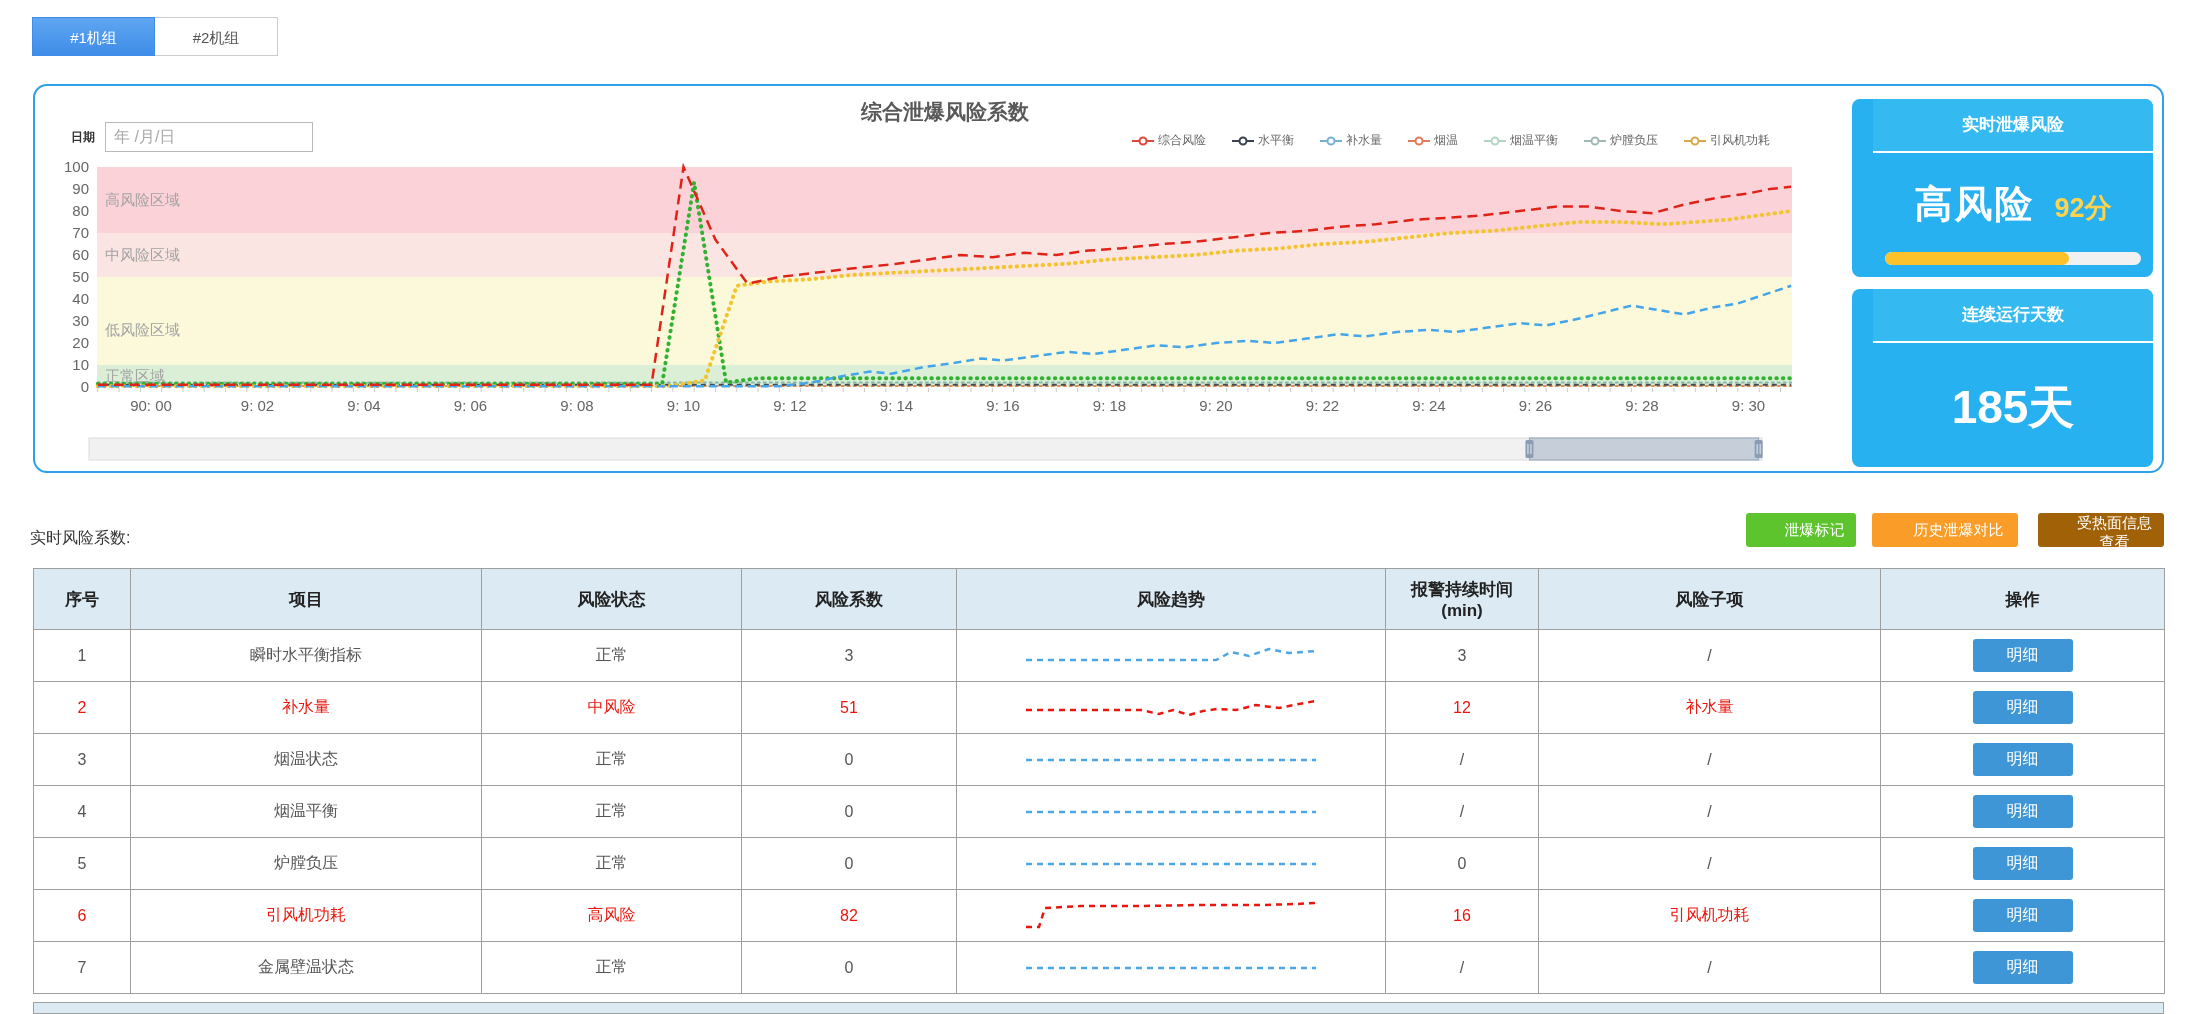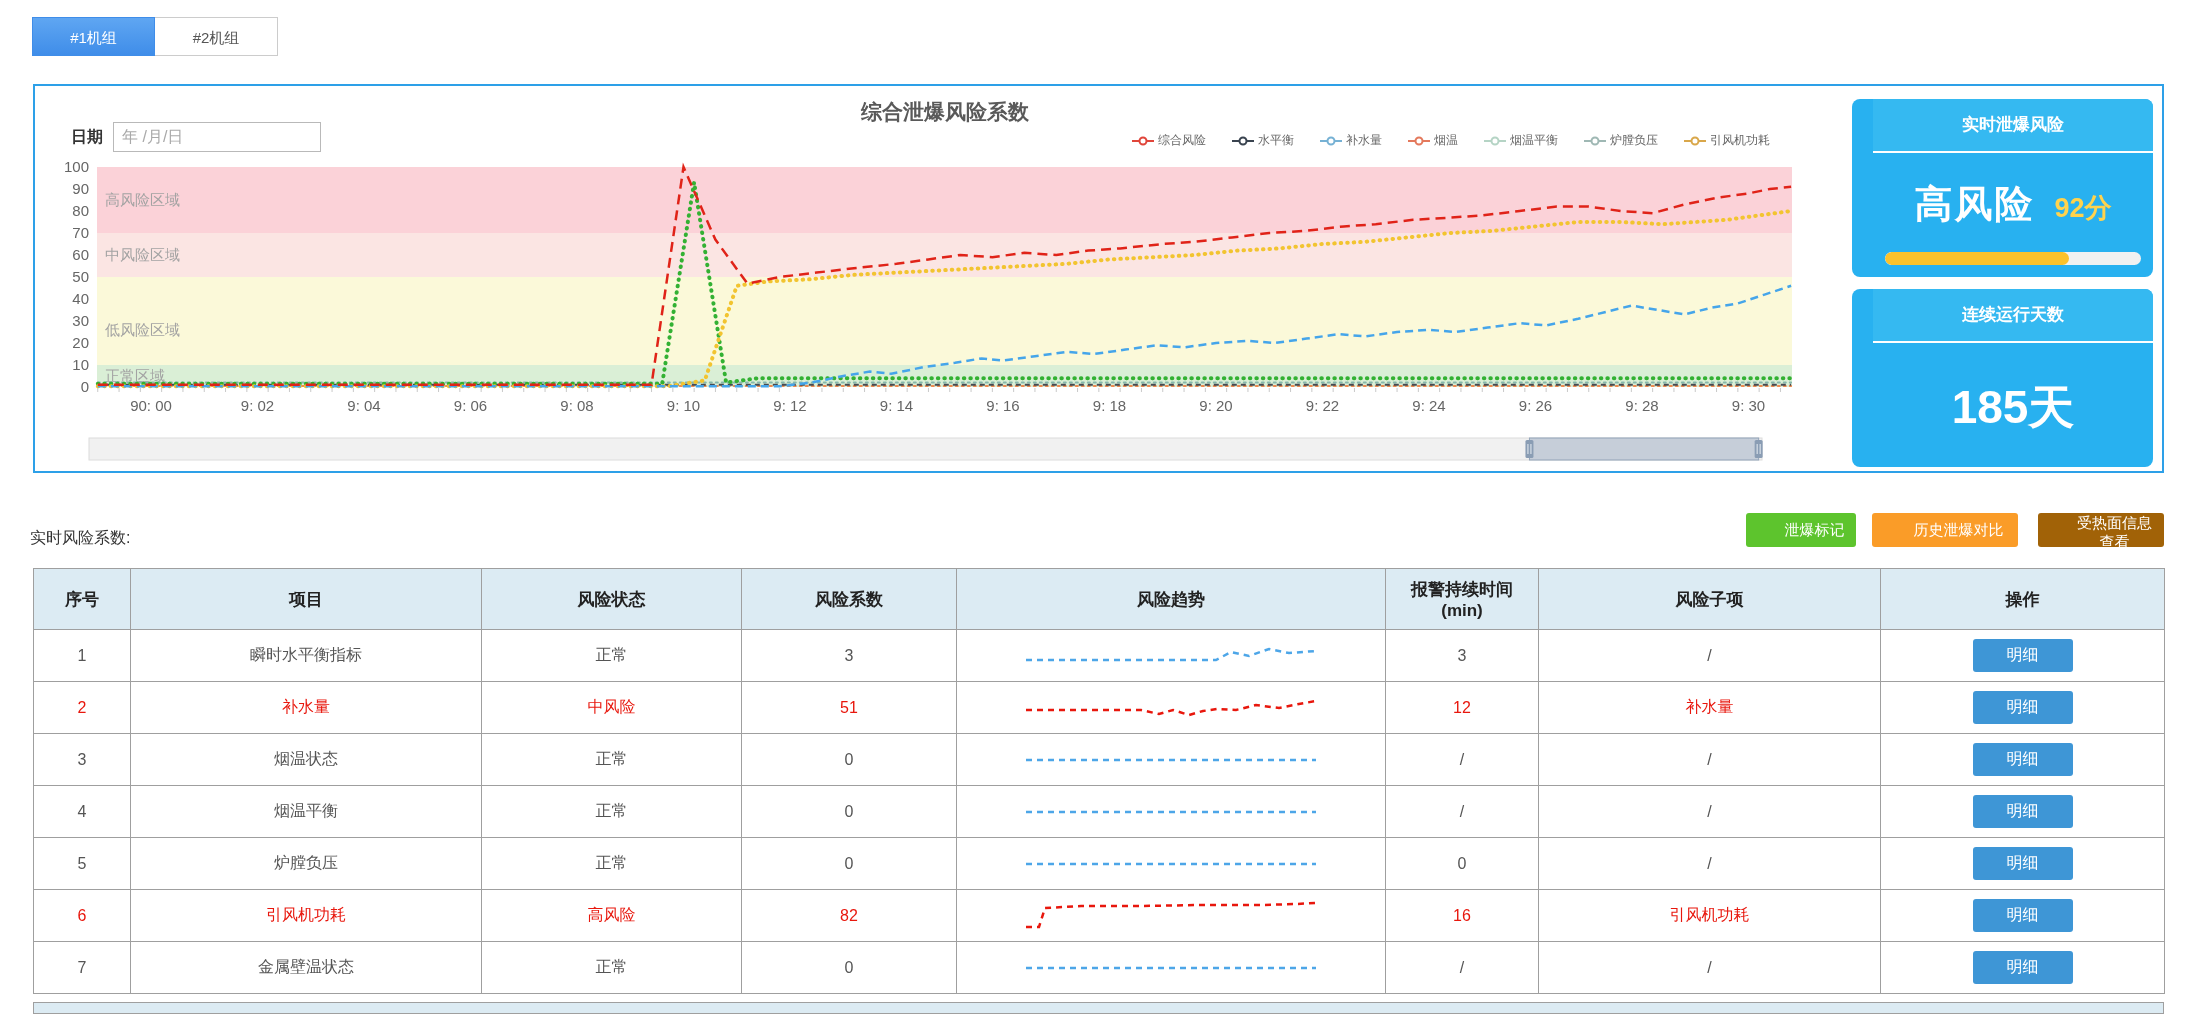--- a/index.html
+++ b/index.html
@@ -5,24 +5,24 @@
   html,body{margin:0;padding:0;background:#fff;font-family:"Liberation Sans","DejaVu Sans",sans-serif;}
   #root{position:relative;width:2199px;height:1014px;background:#fff;overflow:hidden;}
   .abs{position:absolute;}
 
   
   .tab{width:123px;height:39px;line-height:39px;text-align:center;font-size:15px;display:inline-block;box-sizing:border-box;cursor:pointer;}
   .tab.active{background:linear-gradient(#5fa6f2,#3f8de9);color:#fff;border:1px solid #3f8de9;}
   .tab.idle{background:#fff;color:#555;border:1px solid #ccc;border-left:none;}
 
   
-  #panel{left:33px;top:84px;width:2131px;height:389px;border:2px solid #2da0e8;border-radius:0;background:#fff;box-sizing:border-box;}
+  #panel{left:33px;top:84px;width:2131px;height:389px;border:2px solid #2da0e8;border-radius:14px;background:#fff;box-sizing:border-box;}
   #panel-title{left:0;top:12px;width:1820px;text-align:center;font-size:21px;font-weight:bold;color:#595959;}
   #date-row{left:36px;top:36px;display:flex;align-items:center;gap:10px;}
-  #date-row .lbl{font-size:16px;font-weight:bold;color:#333;text-align:right;}
+  #date-row .lbl{font-size:12px;font-weight:bold;color:#333;text-align:right;}
   #date-input{width:190px;height:28px;border:1px solid #b9b9b9;font-size:16px;color:#444;padding:0 8px;}
   #date-input::placeholder{color:#a9a9a9;}
   #legend{right:392px;top:46px;display:flex;align-items:center;gap:26px;}
   .lg-item{display:flex;align-items:center;gap:4px;cursor:pointer;}
   .lg-item span{font-size:12px;color:#666;}
   #main-chart{left:0;top:0;pointer-events:none;}
 
   
   .card{left:1817px;width:280px;height:178px;border-radius:8px;overflow:hidden;background:#28b1f0;padding-left:21px;}
   .card .hd{height:52px;line-height:52px;text-align:center;color:#fff;font-size:17px;font-weight:bold;background:#35b9f1;border-bottom:2px solid #fff;}

